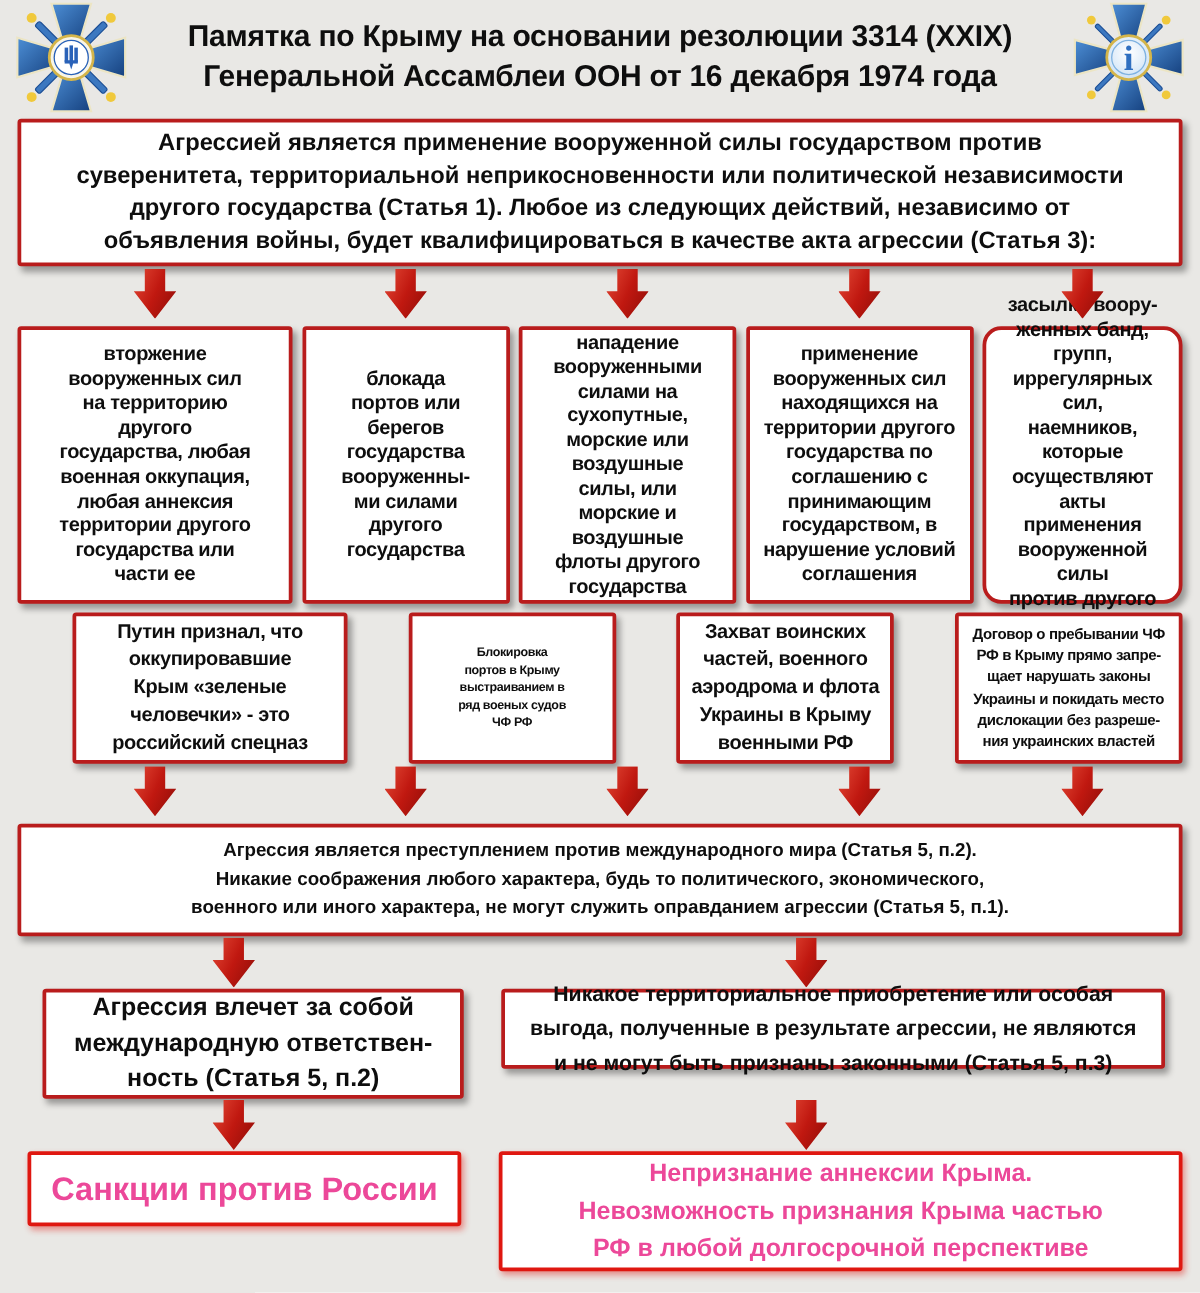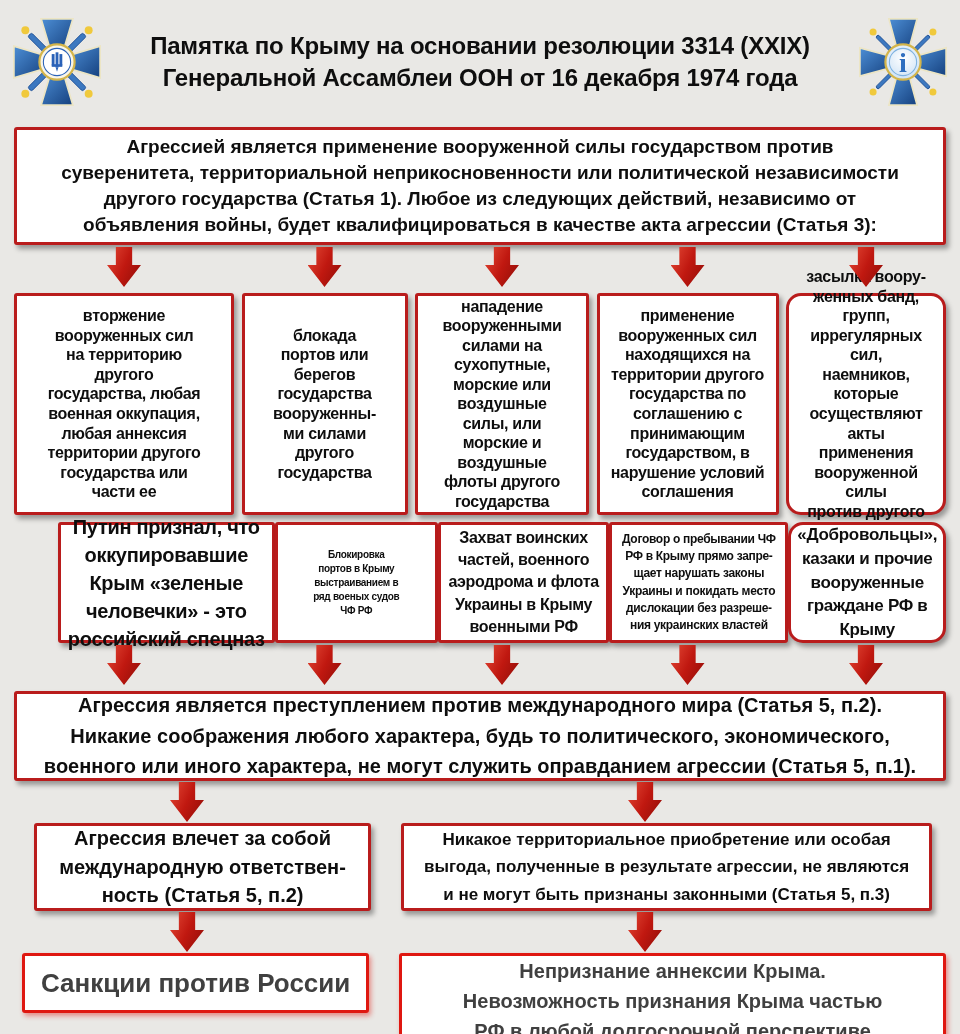--- a/index.html
+++ b/index.html
@@ -5,66 +5,66 @@
   html,body{margin:0;padding:0;}
   .canvas{
     position:relative;
     width:960px;height:1034px;
     background:#e9e8e5;
     font-family:"Liberation Sans",sans-serif;
     color:#0e0e0e;
     overflow:hidden;
   }
   
-  .header{height:92px;display:flex;align-items:center;padding:16px 6px;}
+  .header{height:92px;display:flex;align-items:center;padding:0 6px;}
   .emblem{width:102px;height:88px;display:flex;align-items:center;justify-content:center;flex:0 0 auto;}
   .title{flex:1;text-align:center;font-weight:bold;font-size:24px;line-height:1.32;letter-spacing:-0.2px;}
   
   .box{
     background:#ffffff;
     border:3px solid #b91c1c;
     border-radius:3px;
     box-shadow:3px 4px 5px rgba(0,0,0,0.35);
     display:flex;align-items:center;justify-content:center;
     text-align:center;font-weight:bold;
     white-space:pre-line;
     box-sizing:border-box;
   }
   .intro{margin:3px 14px 0;height:118px;font-size:19px;line-height:1.38;}
-  .crime{margin:0 14px;height:90px;font-size:20px;line-height:1.52;}
+  .crime{margin:0 14px;height:90px;font-size:15px;line-height:1.52;}
   
   .cols{display:flex;justify-content:space-between;margin:0 14px;}
   .c1{width:220px;} .c2{width:166px;} .c3{width:174px;} .c4{width:182px;} .c5{width:160px;border-radius:15px;}
   .cell{display:flex;align-items:center;justify-content:center;}
   .row1 .box{height:222px;font-size:16px;line-height:1.22;letter-spacing:-0.3px;padding:0 4px;}
   .row2{margin-top:7px;}
   .row2 .box{height:121px;line-height:1.4;letter-spacing:-0.3px;padding:0 3px;}
-  .r2f1{font-size:20px;margin-left:44px;} .r2f2{font-size:10px;} .r2f3{font-size:16px;}
+  .r2f1{font-size:16px;margin-left:44px;} .r2f2{font-size:10px;} .r2f3{font-size:16px;}
   .r2f4{font-size:12px;line-height:1.42 !important;} .r2f5{font-size:17px;}
   
   .arrow{
     width:34px;height:40px;
     background:linear-gradient(115deg,#e04432 5%,#c01810 50%,#8e0d08 100%);
     clip-path:polygon(26% 0,74% 0,74% 45%,100% 45%,50% 100%,0 45%,26% 45%);
   }
   .arrow-row5{height:44px;padding:2px 0;}
   .arrow-row5 .cell{height:40px;}
   .arrow-row2{position:relative;height:42px;}
   .arrow-row2 .arrow{position:absolute;top:1px;}
   .ar-left{left:170px;} .ar-right{left:628px;}
   
   .consequences{display:flex;margin:0 28px;gap:30px;align-items:flex-start;}
   .cons-left{margin-left:6px;width:348px;height:88px;font-size:20px;line-height:1.42;}
-  .cons-right{width:548px;height:88px;font-size:17px;line-height:1.6;}
+  .cons-right{width:548px;height:64px;font-size:17px;line-height:1.6;}
   .results{display:flex;margin:0 14px;gap:30px;align-items:flex-start;}
   .redbox{
     background:#ffffff;
     border:3px solid #df1710;
     border-radius:3px;
-    color:#404040;
+    color:#ec4899;
     box-shadow:2px 3px 5px rgba(224,24,18,0.45);
     display:flex;align-items:center;justify-content:center;
     text-align:center;font-weight:bold;white-space:pre-line;
     box-sizing:border-box;
   }
   .res-left{margin-left:8px;width:348px;height:60px;font-size:26px;}
   .res-right{width:548px;height:96px;font-size:20px;line-height:1.5;}
 </style>
 </head>
 <body>
@@ -233,25 +233,20 @@
 частей, военного
 аэродрома и флота
 Украины в Крыму
 военными РФ</div>
     <div class="box c4 r2f4">Договор о пребывании ЧФ
 РФ в Крыму прямо запре-
 щает нарушать законы
 Украины и покидать место
 дислокации без разреше-
 ния украинских властей</div>
-    <div class="box c5 r2f5">«Добровольцы»,
-казаки и прочие
-вооруженные
-граждане РФ в
-Крыму</div>
   </div>
 
   <div class="cols arrow-row5">
     <div class="cell c1">
         <div class="arrow"></div>
       </div>
     <div class="cell c2">
         <div class="arrow"></div>
       </div>
     <div class="cell c3">

